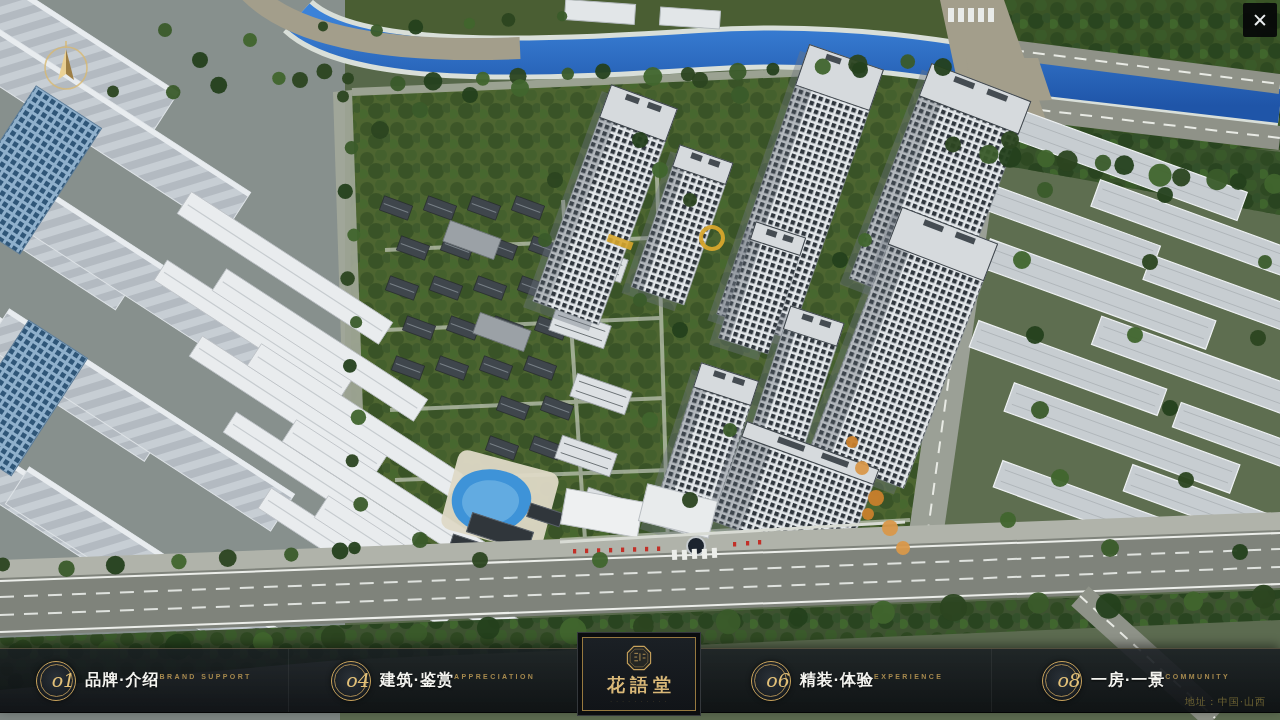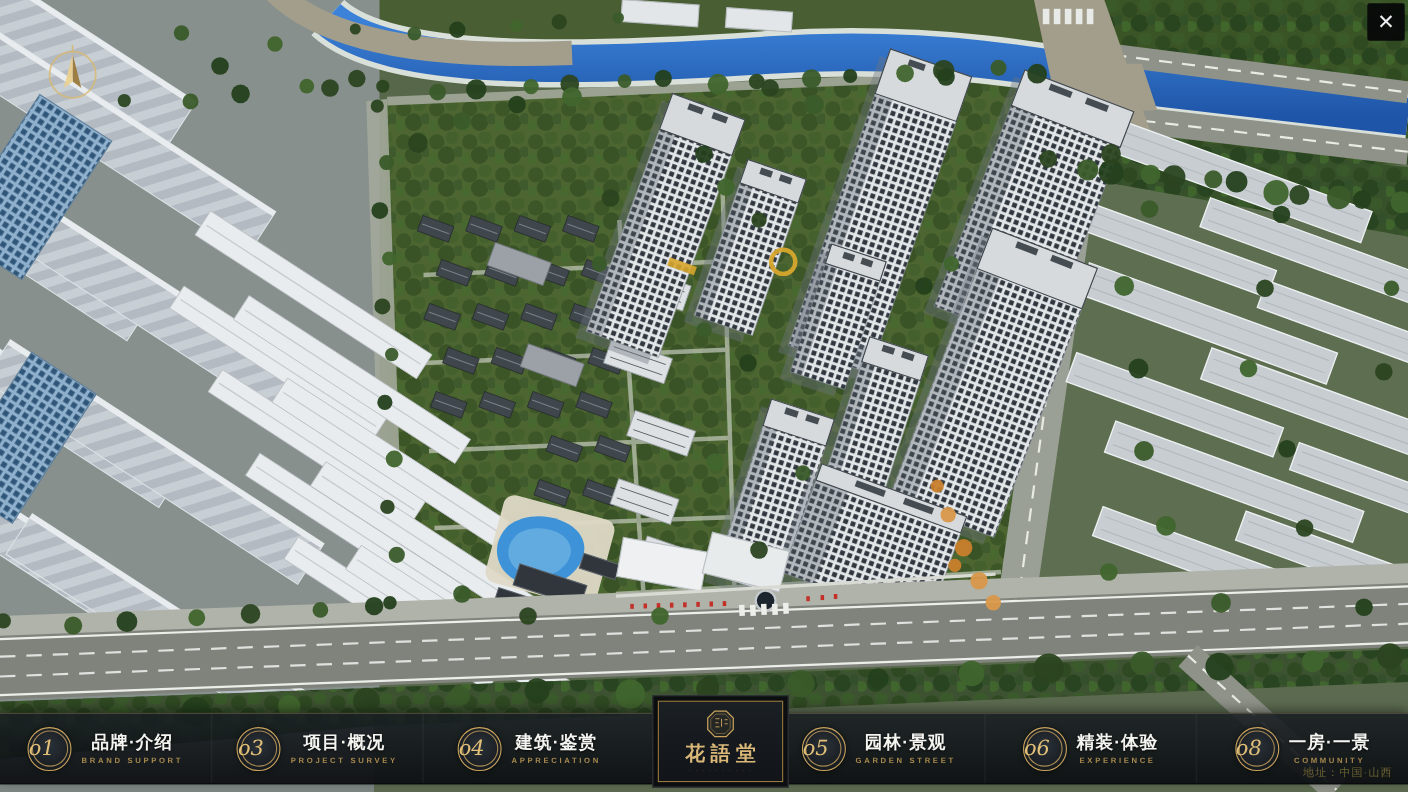--- a/index.html
+++ b/index.html
@@ -18,33 +18,33 @@
   
   .navbar{position:absolute;left:0;bottom:7px;width:1280px;height:63px;display:flex;align-items:stretch;
     background:linear-gradient(180deg,rgba(24,29,34,.88) 0%,rgba(11,14,17,.94) 100%);
     border-top:1px solid rgba(190,172,128,.38);border-bottom:1px solid rgba(0,0,0,.85);
     box-shadow:0 -3px 10px rgba(0,0,0,.45);}
   .nav-zone{flex:1;display:flex;min-width:0;}
   .nav-item{flex:1;display:flex;align-items:center;justify-content:center;gap:9px;cursor:pointer;
     border-right:1px solid rgba(255,255,255,.06);}
   .nav-item:last-child{border-right:none;}
   .badge{width:38px;height:38px;border-radius:50%;border:1px solid #c9a35c;position:relative;flex:none;
-    display:flex;align-items:center;justify-content:flex-start;
+    display:flex;align-items:center;justify-content:flex-end;
     background:radial-gradient(circle at 50% 42%,#2a3138 0%,#171c21 72%);box-shadow:0 0 5px rgba(0,0,0,.6);}
   .badge::before{content:"";position:absolute;inset:2.5px;border:1px solid rgba(201,163,92,.8);border-radius:50%;}
   .badge span{font-family:"DejaVu Serif",serif;font-style:italic;font-size:19px;color:#e2c078;
     transform:translateY(-1px);}
-  .labels{display:flex;flex-direction:column;align-items:center;}
+  .labels{display:flex;flex-direction:row;align-items:flex-start;}
   .labels .zh{font-size:16px;font-weight:bold;color:#f4f4f0;letter-spacing:1px;white-space:nowrap;
     text-shadow:0 1px 2px rgba(0,0,0,.8);}
   .labels .en{font-size:7px;color:#a6894d;letter-spacing:2.4px;margin-top:3px;white-space:nowrap;font-weight:bold;}
 
   
   .logo-slot{width:126px;position:relative;flex:none;}
-  .logo-panel{position:absolute;left:16px;bottom:-4px;width:124px;height:84px;background:#0b0d0f;
+  .logo-panel{position:absolute;left:0;bottom:-4px;width:124px;height:84px;background:#0b0d0f;
     border:1px solid #34383c;box-sizing:border-box;padding:4px;cursor:pointer;margin-top:30px;}
   .logo-inner{width:100%;height:100%;box-sizing:border-box;border:1px solid #97793f;
     background:linear-gradient(180deg,#1b2025,#111418);
     display:flex;flex-direction:column;align-items:center;justify-content:center;gap:2px;}
   .logo-title{font-family:"DejaVu Serif",serif;font-weight:bold;font-size:18px;color:#d9b878;
     letter-spacing:5px;margin-left:5px;white-space:nowrap;}
   .logo-tagline{font-size:5px;color:#7e6a3c;letter-spacing:1.5px;line-height:1;}
 
   .address{position:absolute;right:14px;bottom:3px;font-size:10px;color:#776b36;letter-spacing:1px;opacity:.9;}
 </style>
@@ -548,29 +548,20 @@
         <div class="badge">
             <span>o1</span>
           </div>
         <div class="labels">
           <div class="zh">品牌·介绍</div>
           <div class="en">BRAND SUPPORT</div>
         </div>
       </div>
       <div class="nav-item">
         <div class="badge">
-            <span>o3</span>
-          </div>
-        <div class="labels">
-          <div class="zh">项目·概况</div>
-          <div class="en">PROJECT SURVEY</div>
-        </div>
-      </div>
-      <div class="nav-item">
-        <div class="badge">
             <span>o4</span>
           </div>
         <div class="labels">
           <div class="zh">建筑·鉴赏</div>
           <div class="en">APPRECIATION</div>
         </div>
       </div>
     </div>
 
     <div class="logo-slot">
@@ -590,29 +581,20 @@
           </svg>
           <div class="logo-title">花語堂</div>
           <div class="logo-tagline">· · · · · · · · · ·</div>
         </div>
       </div>
     </div>
 
     <div class="nav-zone right">
       <div class="nav-item">
         <div class="badge">
-            <span>o5</span>
-          </div>
-        <div class="labels">
-          <div class="zh">园林·景观</div>
-          <div class="en">GARDEN STREET</div>
-        </div>
-      </div>
-      <div class="nav-item">
-        <div class="badge">
             <span>o6</span>
           </div>
         <div class="labels">
           <div class="zh">精装·体验</div>
           <div class="en">EXPERIENCE</div>
         </div>
       </div>
       <div class="nav-item">
         <div class="badge">
             <span>o8</span>

